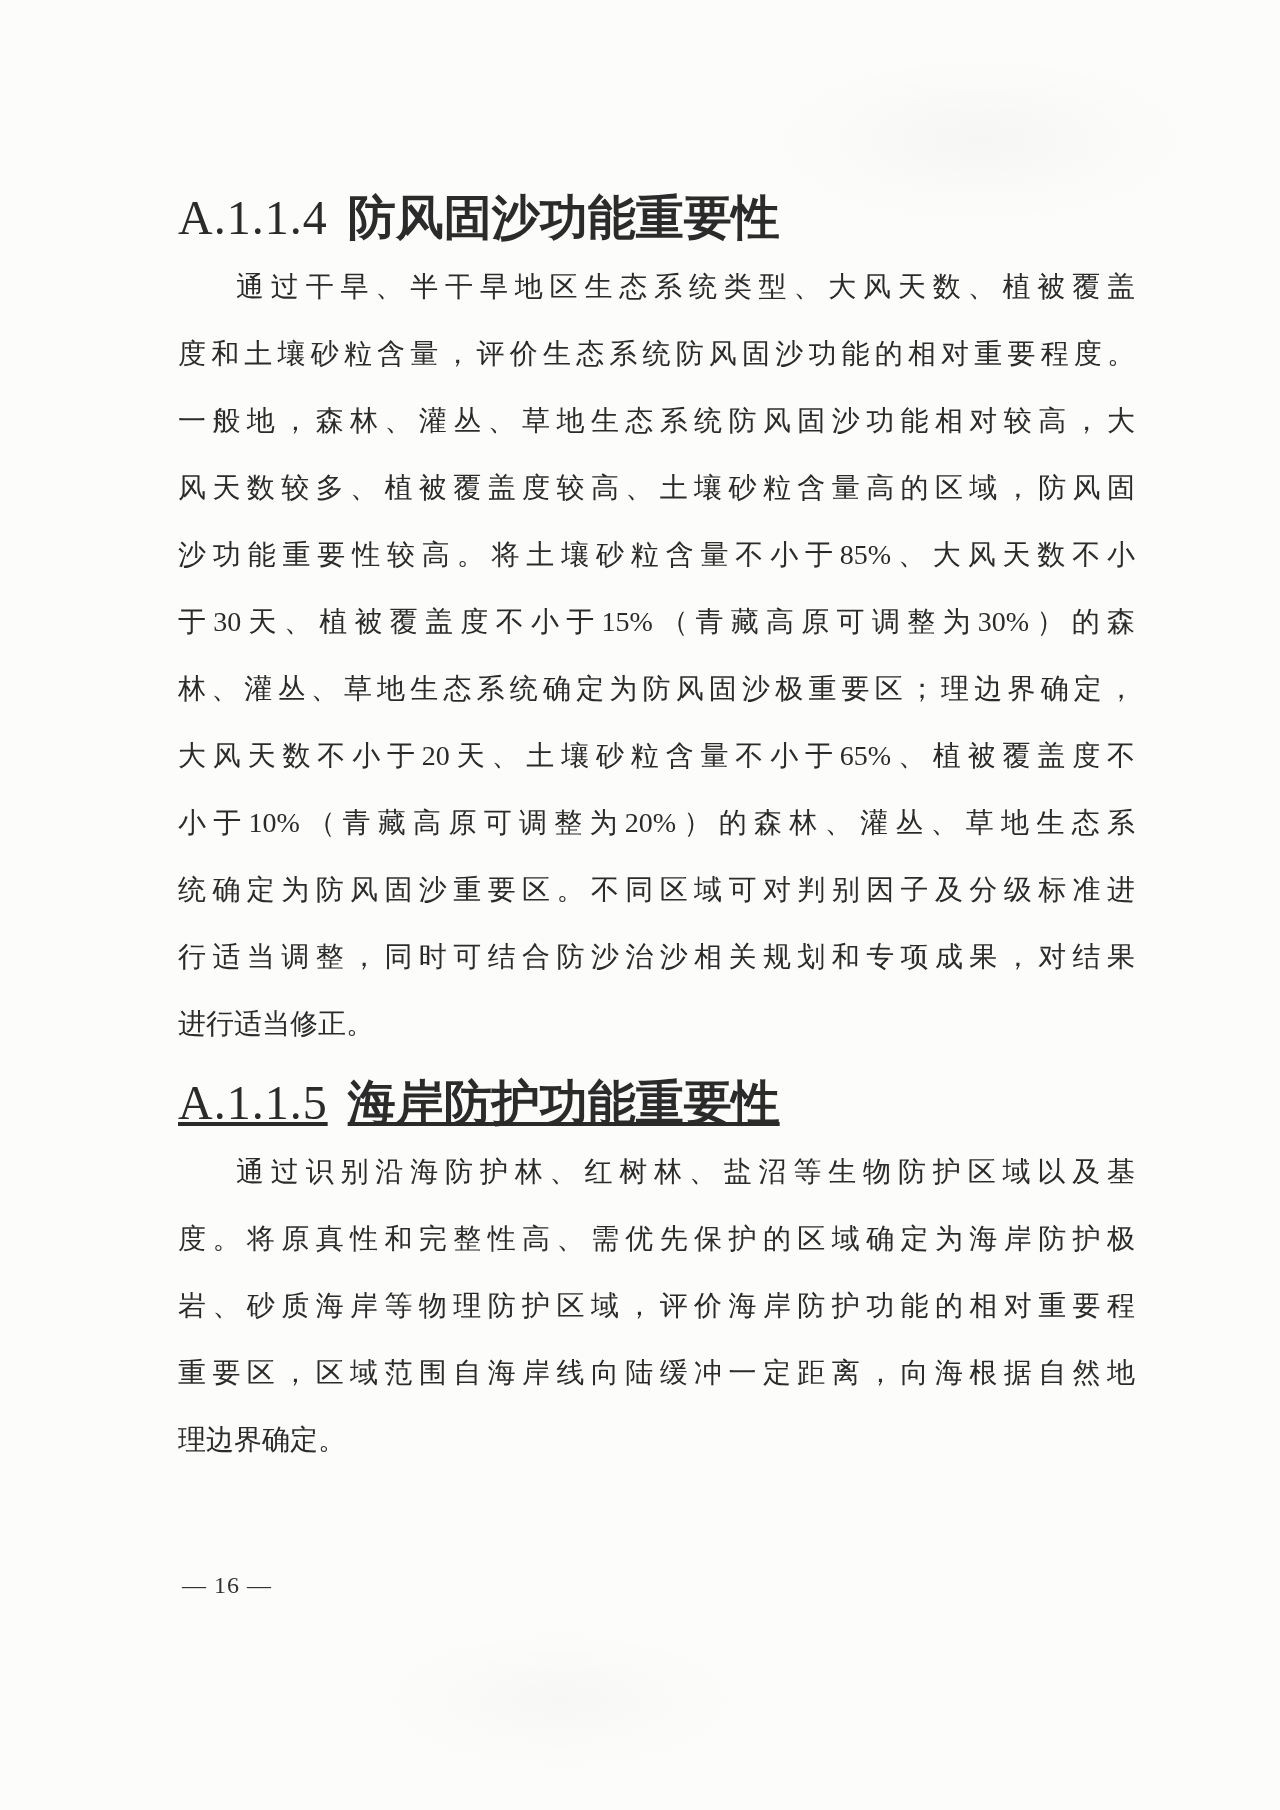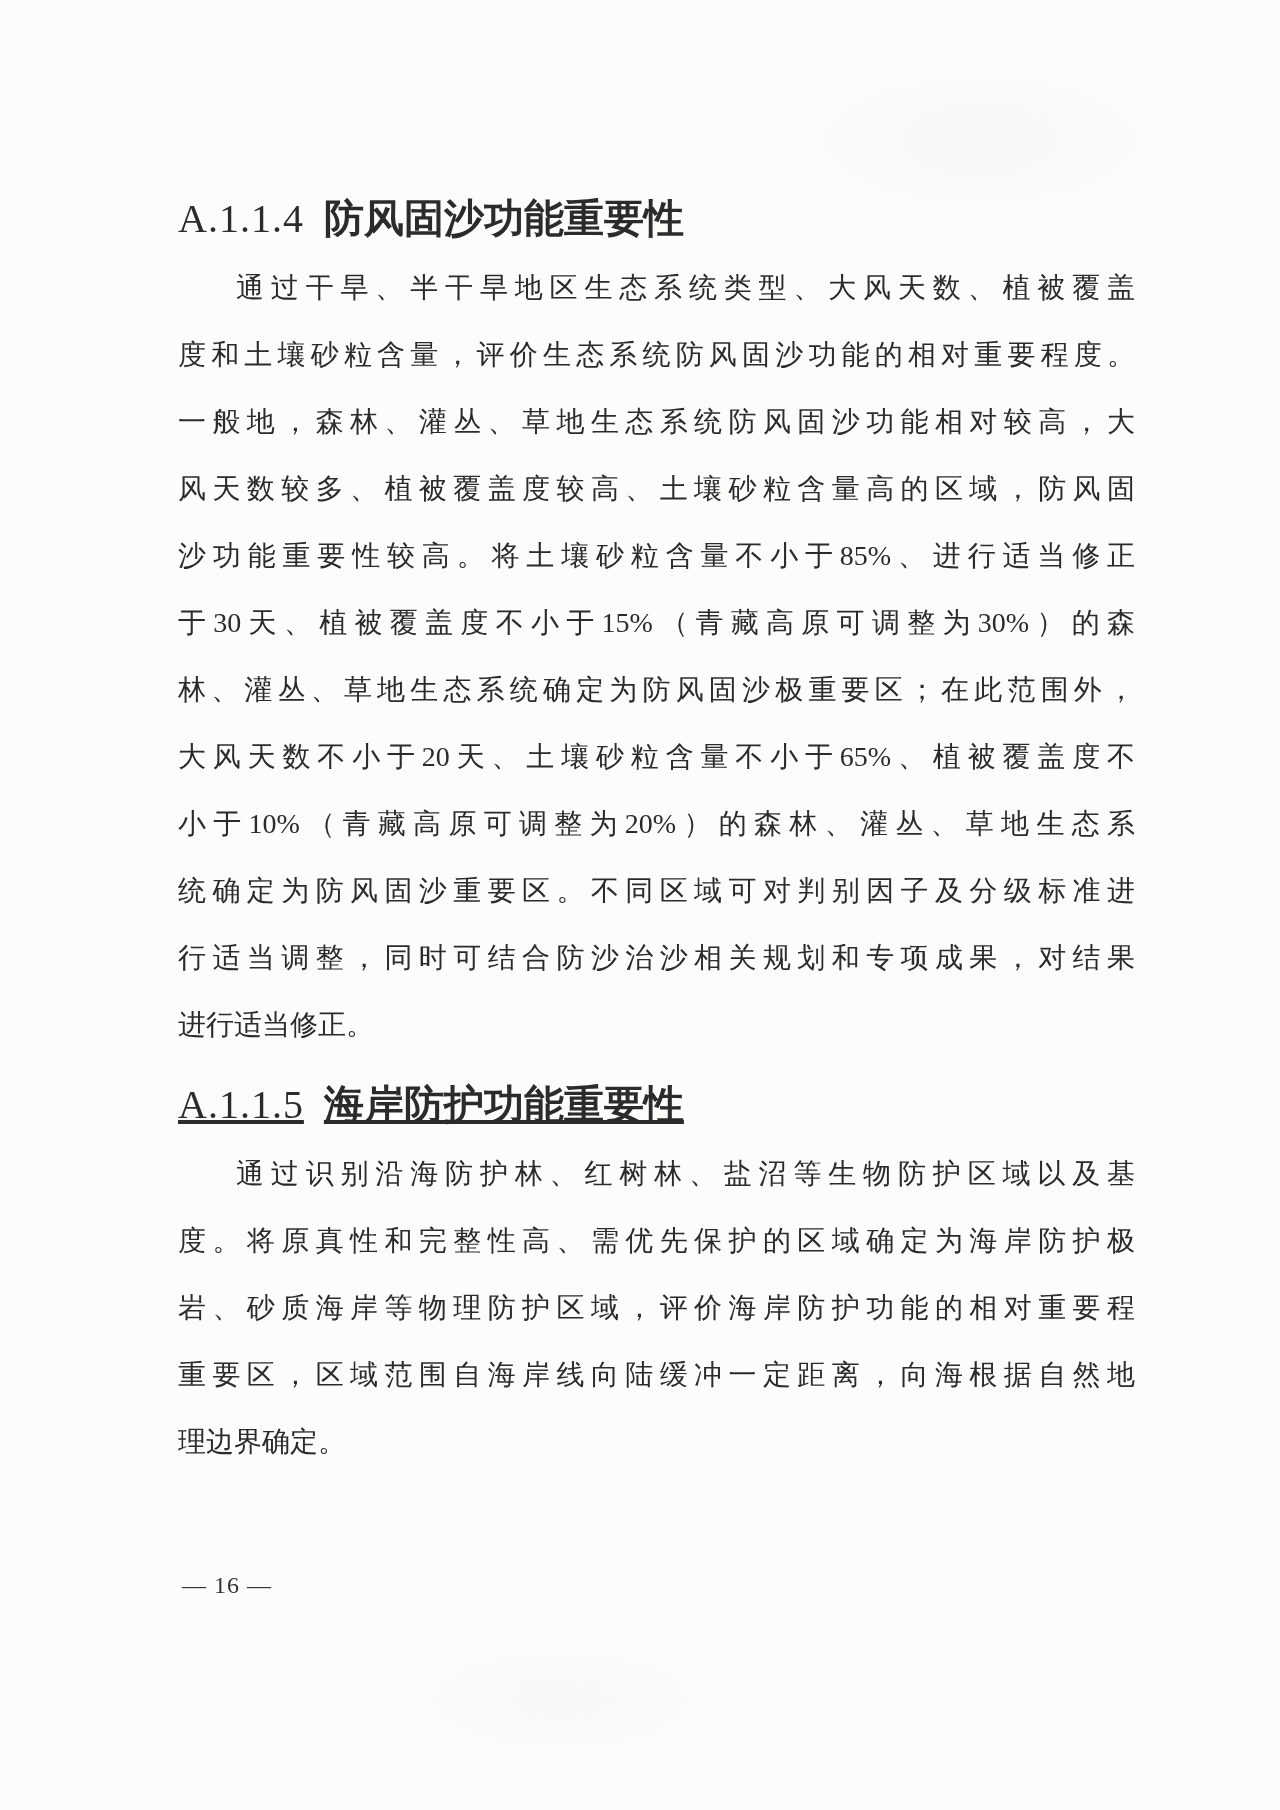--- a/index.html
+++ b/index.html
@@ -15,21 +15,21 @@
     color:#2b2b2b;
     font-family:"Liberation Serif", serif;
   }
   .content{
     position:absolute;
     left:178px;top:196px;
     width:957px;
   }
   .heading{
     margin:0 0 13px 0;
-    font-size:40px;
+    font-size:48px;
     line-height:44px;
     white-space:nowrap;
   }
   .heading .num{
     font-family:"Liberation Serif", serif;
     font-weight:400;
     margin-right:20px;
     letter-spacing:1px;
   }
   .heading .title{
@@ -73,23 +73,23 @@
 
 <div class="page">
   <main class="content" id="content">
       <section>
         <h2 class="heading"><span class="num">A.1.1.4</span><span class="title">防风固沙功能重要性</span></h2>
         <div class="para">
           <div class="line first">通过干旱、半干旱地区生态系统类型、大风天数、植被覆盖</div>
           <div class="line">度和土壤砂粒含量，评价生态系统防风固沙功能的相对重要程度。</div>
           <div class="line">一般地，森林、灌丛、草地生态系统防风固沙功能相对较高，大</div>
           <div class="line">风天数较多、植被覆盖度较高、土壤砂粒含量高的区域，防风固</div>
-          <div class="line">沙功能重要性较高。将土壤砂粒含量不小于85%、进行适当修正</div>
+          <div class="line">沙功能重要性较高。将土壤砂粒含量不小于85%、大风天数不小</div>
           <div class="line">于30天、植被覆盖度不小于15%（青藏高原可调整为30%）的森</div>
-          <div class="line">林、灌丛、草地生态系统确定为防风固沙极重要区；在此范围外，</div>
+          <div class="line">林、灌丛、草地生态系统确定为防风固沙极重要区；理边界确定，</div>
           <div class="line">大风天数不小于20天、土壤砂粒含量不小于65%、植被覆盖度不</div>
           <div class="line">小于10%（青藏高原可调整为20%）的森林、灌丛、草地生态系</div>
           <div class="line">统确定为防风固沙重要区。不同区域可对判别因子及分级标准进</div>
           <div class="line">行适当调整，同时可结合防沙治沙相关规划和专项成果，对结果</div>
           <div class="line last">进行适当修正。</div>
         </div>
       </section>
       <section>
         <h2 class="heading"><span class="num">A.1.1.5</span><span class="title">海岸防护功能重要性</span></h2>
         <div class="para">

